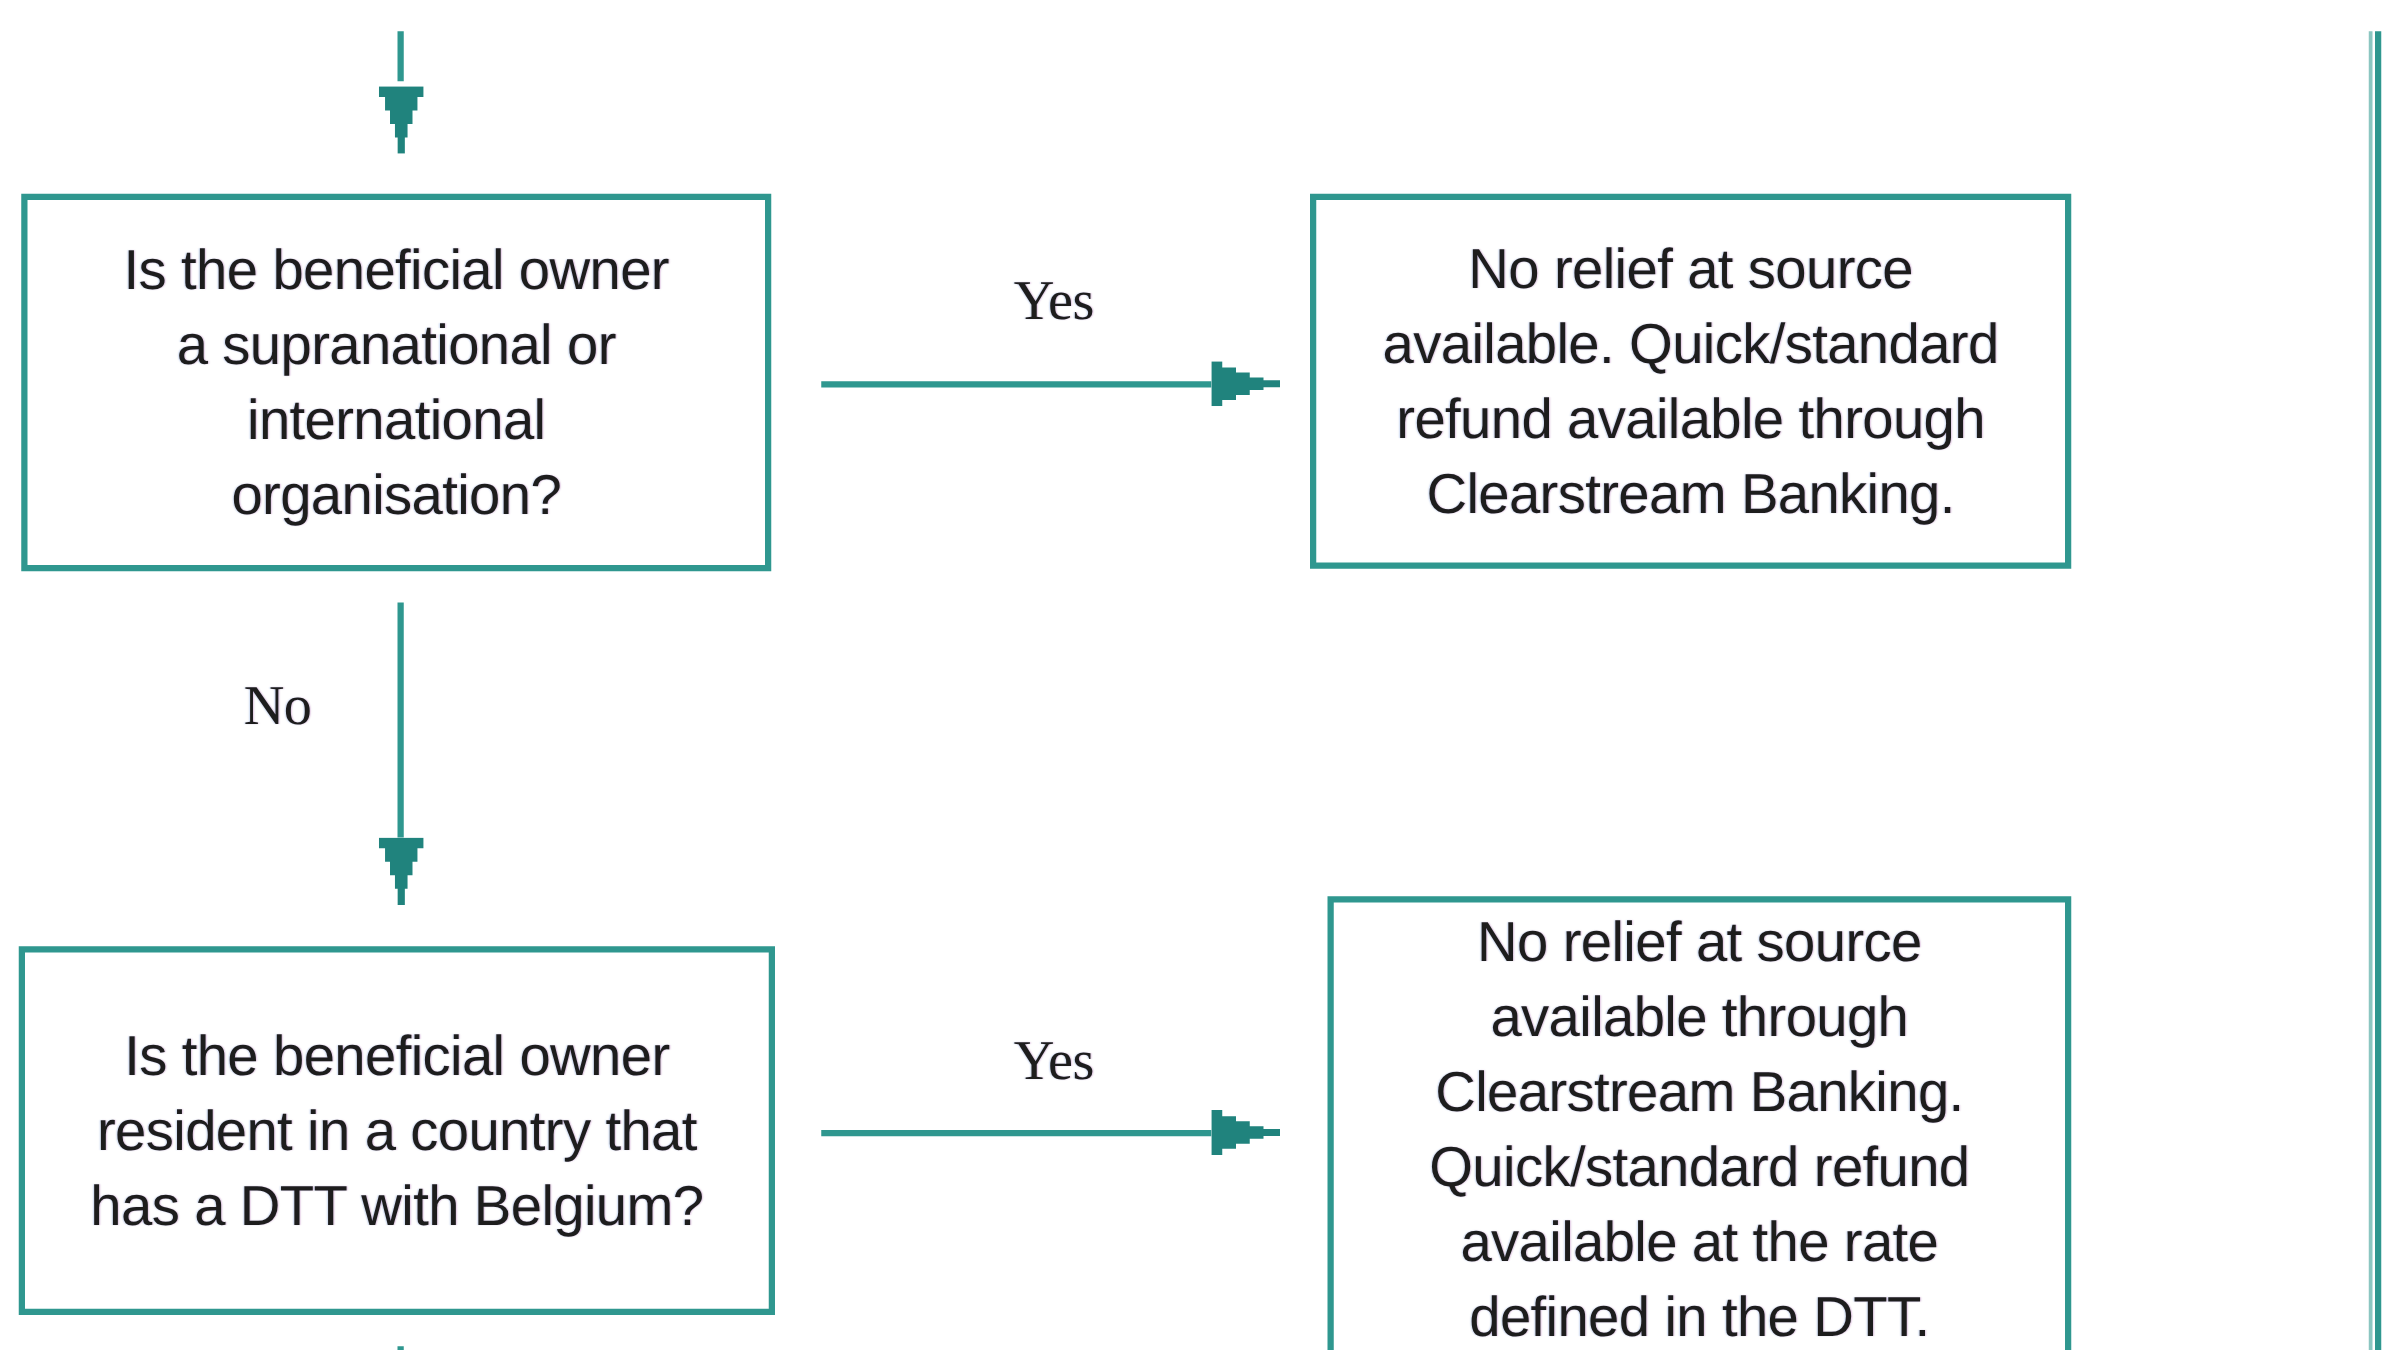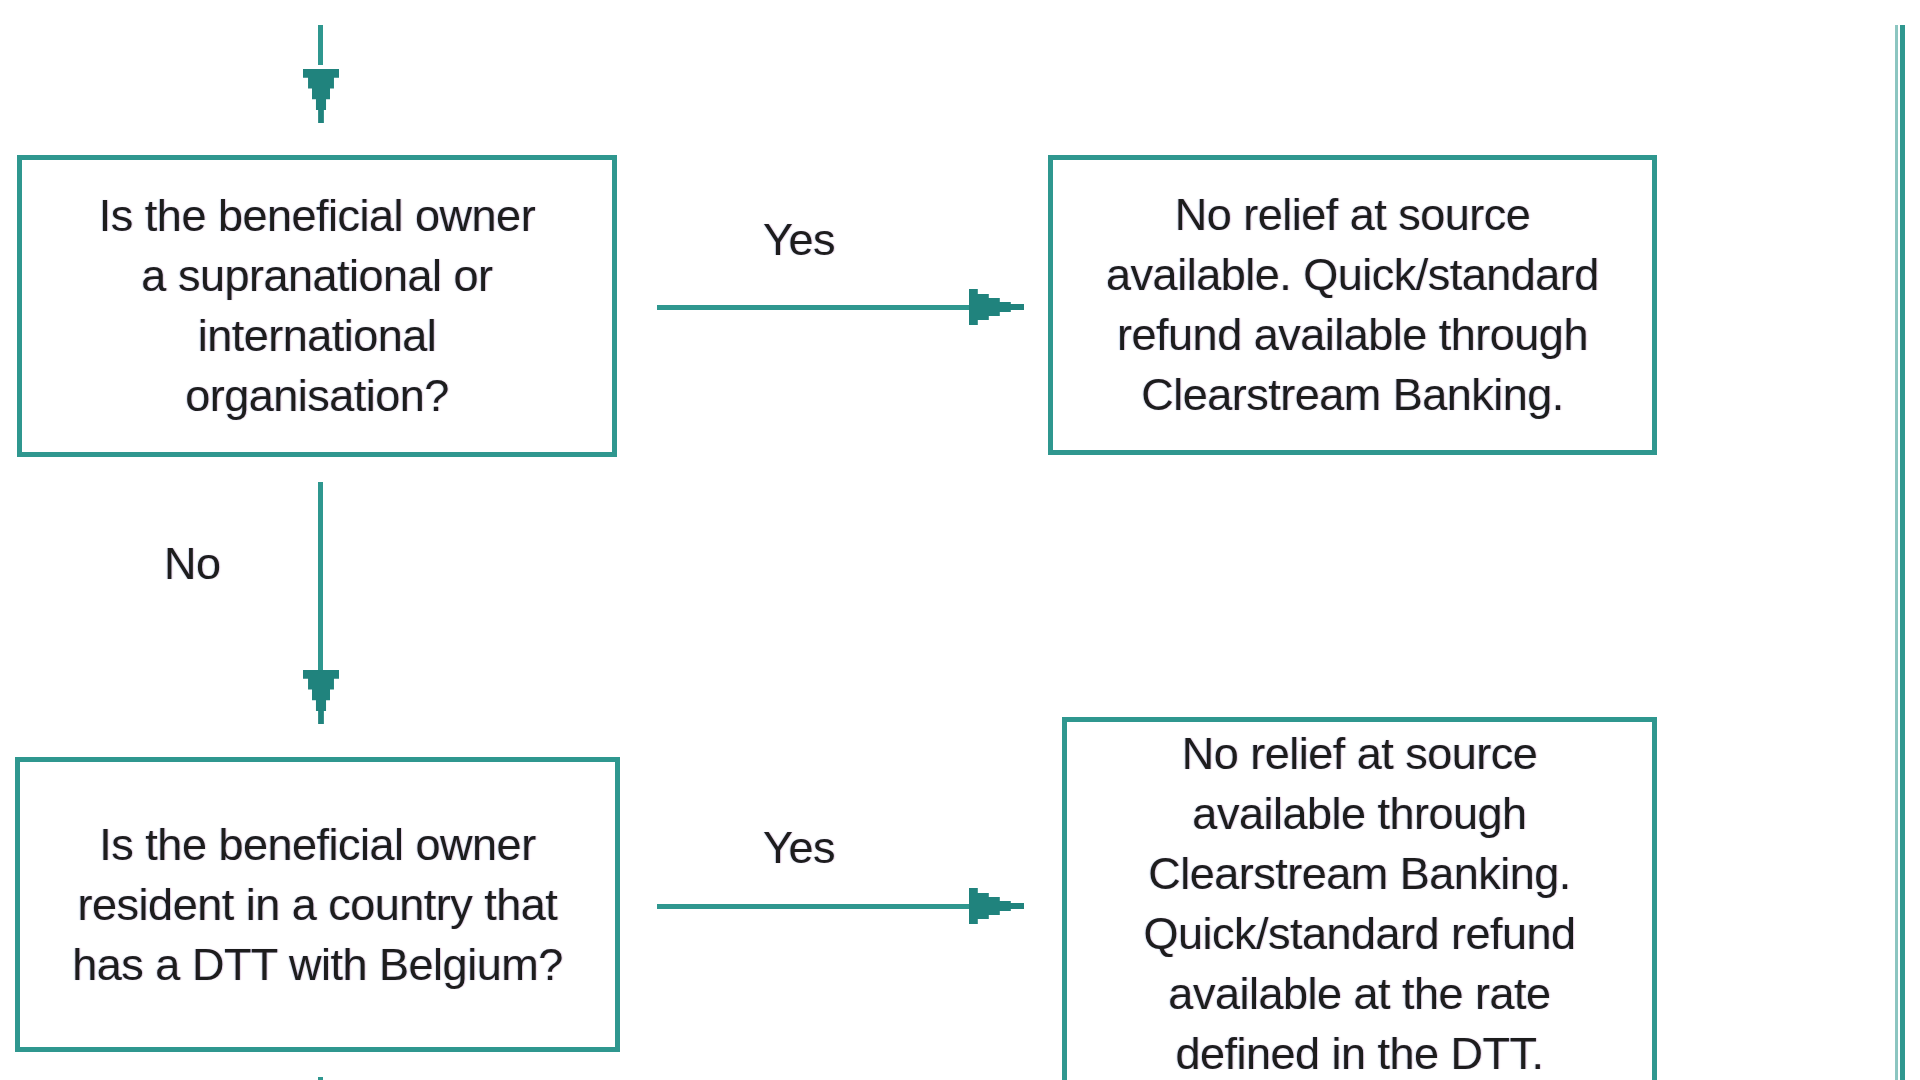--- a/index.html
+++ b/index.html
@@ -29,23 +29,24 @@
   .box{
     position:absolute;box-sizing:border-box;border:5px solid var(--teal);
     background:var(--bg);display:flex;align-items:center;justify-content:center;
   }
   .box-text{
     white-space:pre;text-align:center;color:var(--ink);
     font-size:45px;line-height:60px;letter-spacing:-0.5px;
     text-shadow:1px 0 1px rgba(146,64,156,.25), -1px 0 1px rgba(58,104,192,.22);
   }
   .edge-label{
-    position:absolute;color:var(--ink);
+    position:absolute;text-align:center;color:var(--ink);
     font-size:45px;line-height:50px;letter-spacing:-0.5px;
     text-shadow:1px 0 1px rgba(146,64,156,.25), -1px 0 1px rgba(58,104,192,.22);
+    font-family:Liberation Serif, serif;
   }
 </style>
 </head>
 <body>
 
 <div class="stage">
 
   <div class="vline" style="left:318px;top:0px;height:40px"></div>
   <div class="head-down" style="left:303px;top:44px"></div>
 

